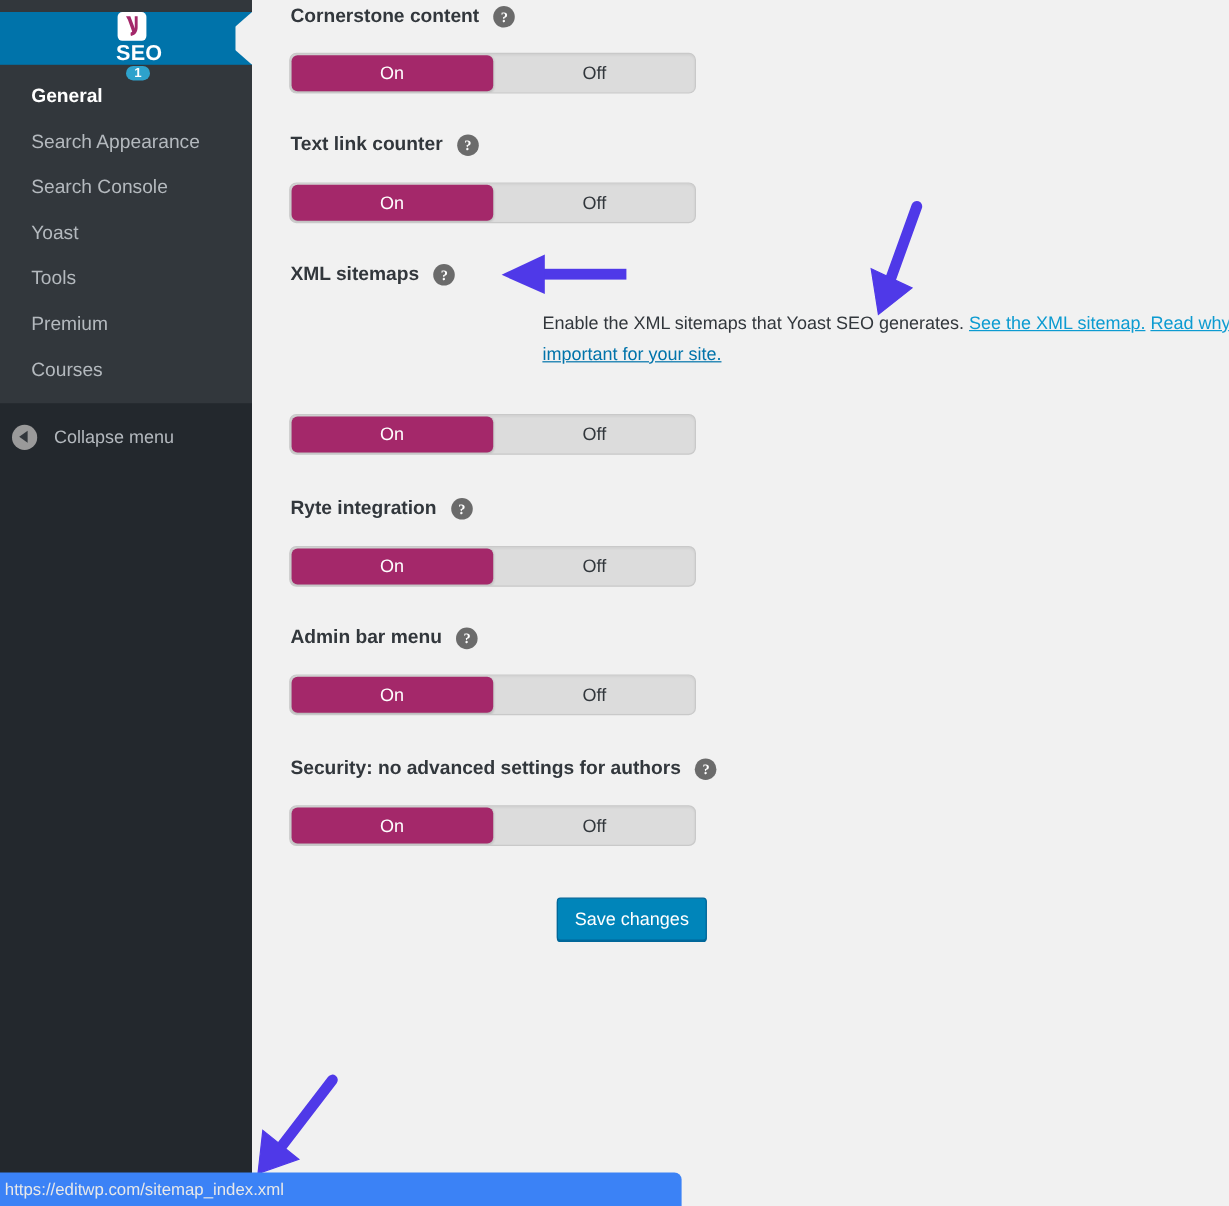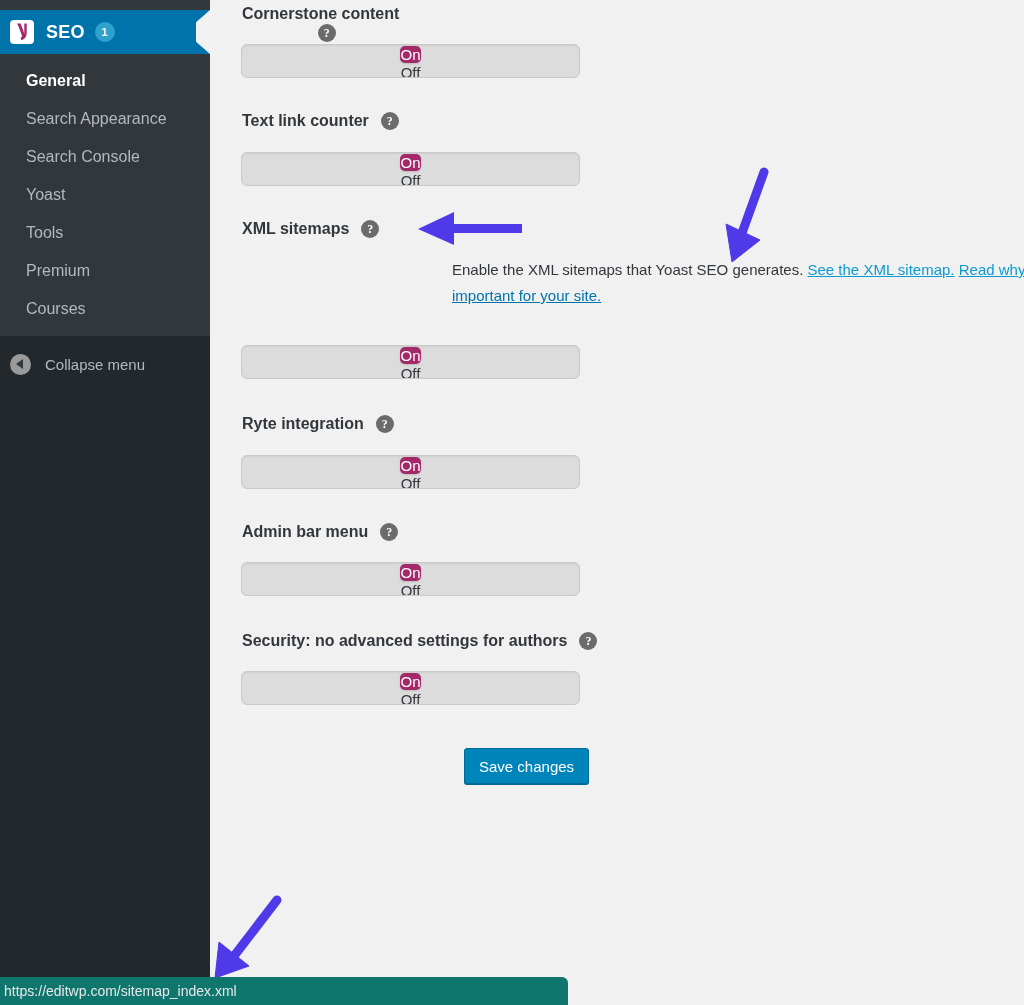--- a/index.html
+++ b/index.html
@@ -36,20 +36,21 @@
   }
   .seo-header {
     position: absolute;
     left: 0; top: 10px;
     width: 210px;
     height: 44px;
     background: #0073aa;
     display: flex;
     align-items: center;
     padding-left: 10px;
+    flex-direction: column;
   }
   .seo-header .notch {
     position: absolute;
     right: 0; top: 0;
     width: 14px;
     height: 44px;
     background: #f1f1f1;
     clip-path: polygon(100% 0, 100% 100%, 0 72%, 0 28%);
   }
   .yoast-logo {
@@ -176,21 +177,20 @@
     width: 339px;
     height: 34px;
     border-radius: 6px;
     background: #dcdcdc;
     border: 1px solid #c9c9c9;
     display: flex;
     align-items: center;
     box-shadow: inset 0 1px 2px rgba(0,0,0,.06);
     cursor: pointer;
     overflow: hidden;
-    flex-direction: column;
   }
   .toggle .opt {
     flex: 1 1 50%;
     height: 100%;
     display: flex;
     align-items: center;
     justify-content: center;
     font-size: 15px;
     color: #32373c;
     user-select: none;
@@ -230,21 +230,21 @@
     box-shadow: 0 1px 0 #006799;
     margin-left: 13px;
   }
 
   
   .status-bar {
     position: absolute;
     left: 0; bottom: 0;
     width: 568px;
     height: 28px;
-    background: #0f766e;
+    background: #3b82f6;
     border-top-right-radius: 6px;
     display: flex;
     align-items: center;
     padding-left: 4px;
   }
   .status-bar .url {
     color: #e8e8e8;
     font-size: 14px;
     white-space: nowrap;
   }
@@ -285,21 +285,21 @@
     <div class="collapse-row">
       <span class="collapse-circle">
         <span class="collapse-tri"></span>
       </span>
       <span class="collapse-label">Collapse menu</span>
     </div>
   </div>
 
   <div class="content">
 
-    <div class="setting-title" style="left:32px; top:4px;flex-direction:column;">
+    <div class="setting-title" style="left:32px; top:4px;">
       <span>Cornerstone content</span>
       <span class="help-icon">?</span>
     </div>
     <div class="toggle" style="left:31px; top:44px;">
       <span class="opt on">On</span>
       <span class="opt">Off</span>
     </div>
 
     <div class="setting-title" style="left:32px; top:111px;">
       <span>Text link counter</span>

